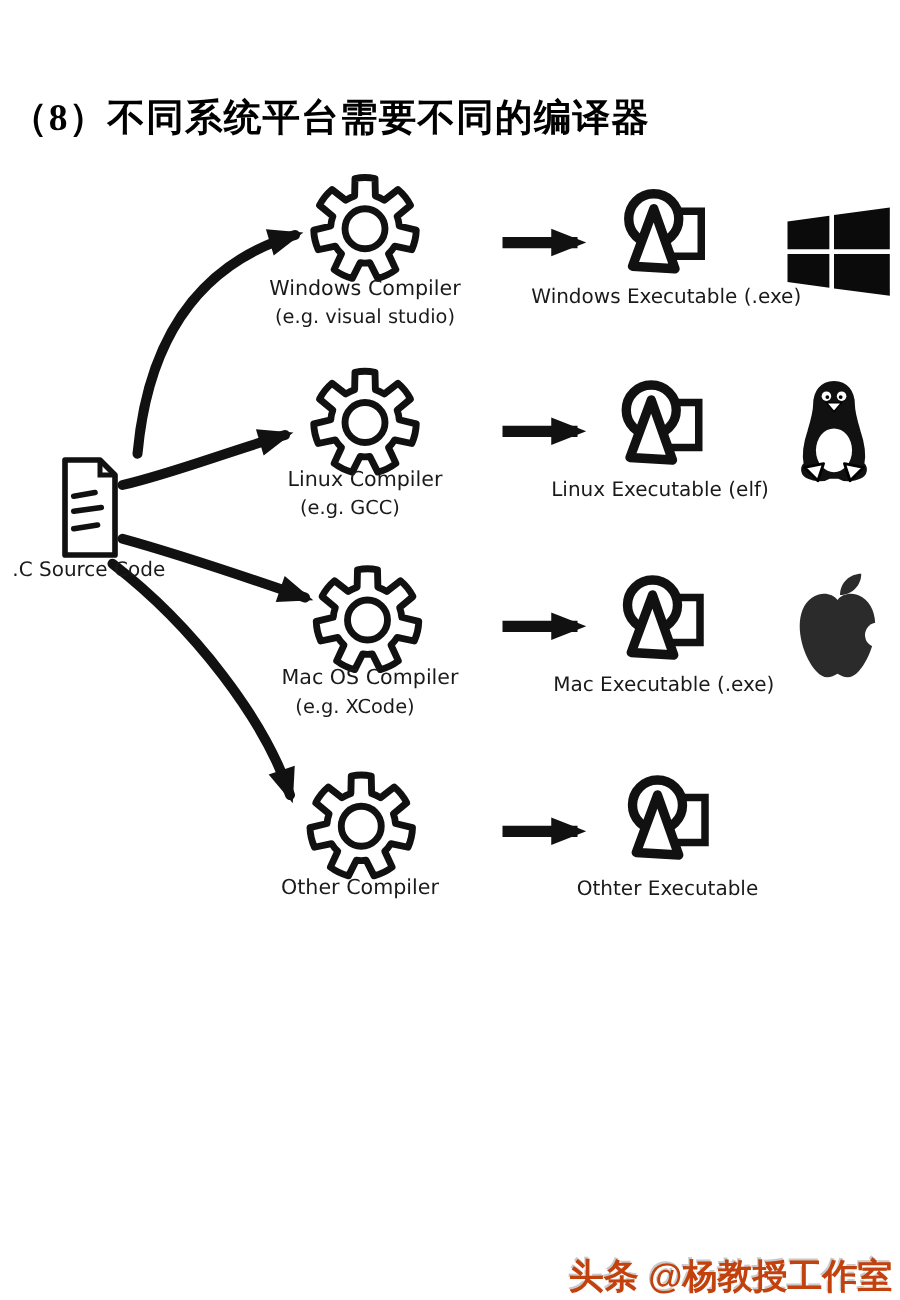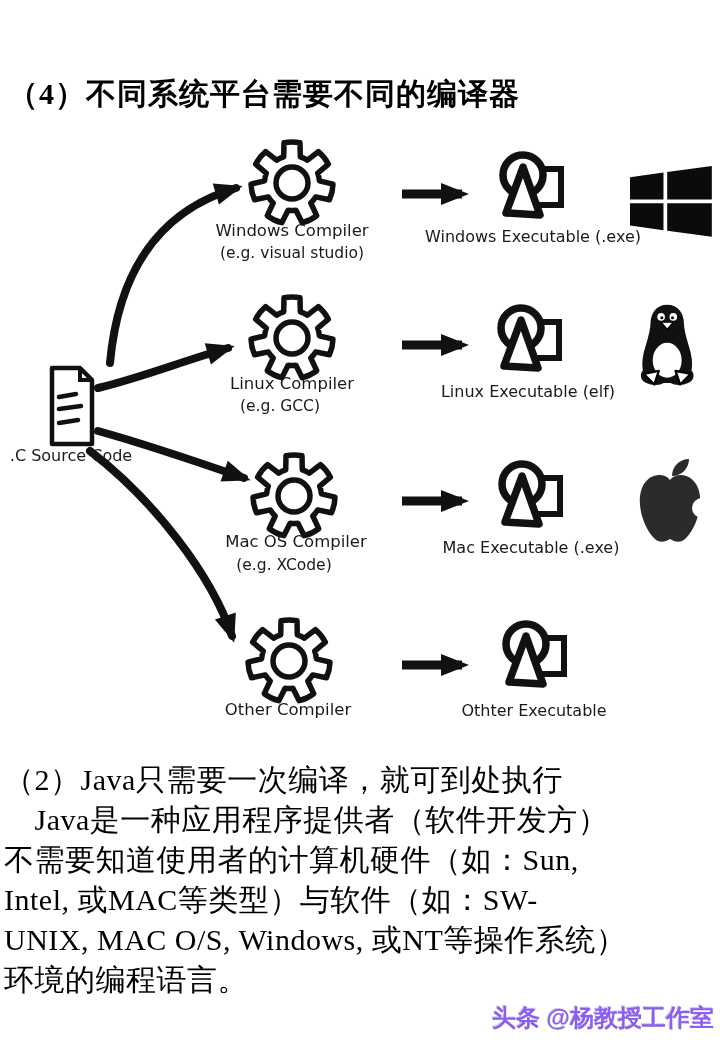--- a/index.html
+++ b/index.html
@@ -27,31 +27,31 @@
   .lbl-src{font-size:16px;}
   .ink{stroke:#111;fill:none;}
   .icon-fill-white{fill:#fff;stroke:#111;}
   .para{
     position:absolute;left:4px;top:760px;width:714px;
     font-size:30px;line-height:40px;letter-spacing:0.5px;white-space:nowrap;
   }
   .watermark{
     position:absolute;right:6px;top:1002px;
     font-family:"Liberation Sans","DejaVu Sans",sans-serif;
-    font-size:24px;font-weight:bold;color:#8b5cf6;
+    font-size:28px;font-weight:bold;color:#c2410c;
     text-shadow:2px 2px 1px #ffffff, -1px -1px 0 #c9c9c9;
     white-space:nowrap;
   }
 </style>
 </head>
 <body>
 
 <div class="page">
 
-  <div class="subtitle">（4）不同系统平台需要不同的编译器</div>
+  <div class="subtitle">（8）不同系统平台需要不同的编译器</div>
 
   <svg class="diagram" width="720" height="600" viewBox="0 0 720 600">
     <defs>
       <marker id="ah" markerWidth="30" markerHeight="24" refX="22" refY="12" orient="auto" markerUnits="userSpaceOnUse">
         <path d="M1,1 L29,12 L1,23 Z" fill="#111"></path>
       </marker>
     </defs>
 
     <g>
       <path class="ink" d="M110,225 C120,115 175,68 236,50" stroke-width="8" stroke-linecap="round" marker-end="url(#ah)"></path>
@@ -140,24 +140,16 @@
     <text class="lbl-main" x="288" y="577" text-anchor="middle">Other Compiler</text>
     <line class="ink" x1="402" y1="527" x2="462" y2="527" stroke-width="9" marker-end="url(#ah)"></line>
     <g transform="translate(504,484)">
       <rect class="icon-fill-white" x="26" y="16" width="34" height="36" stroke-width="6"></rect>
       <circle class="icon-fill-white" cx="22" cy="22" r="20" stroke-width="7.5"></circle>
       <path class="icon-fill-white" d="M22,14 L39,62 L5,60 Z" stroke-width="7.5" stroke-linejoin="round"></path>
     </g>
     <text class="lbl-exec" x="534" y="578" text-anchor="middle">Othter Executable</text>
   </svg>
 
-  <div class="para">
-    <div>（2）Java只需要一次编译，就可到处执行</div>
-    <div>　Java是一种应用程序提供者（软件开发方）</div>
-    <div>不需要知道使用者的计算机硬件（如：Sun,</div>
-    <div>Intel, 或MAC等类型）与软件（如：SW-</div>
-    <div>UNIX, MAC O/S, Windows, 或NT等操作系统）</div>
-    <div>环境的编程语言。</div>
-  </div>
 
   <div class="watermark">头条 @杨教授工作室</div>
 
 </div>
 
 </body></html>

